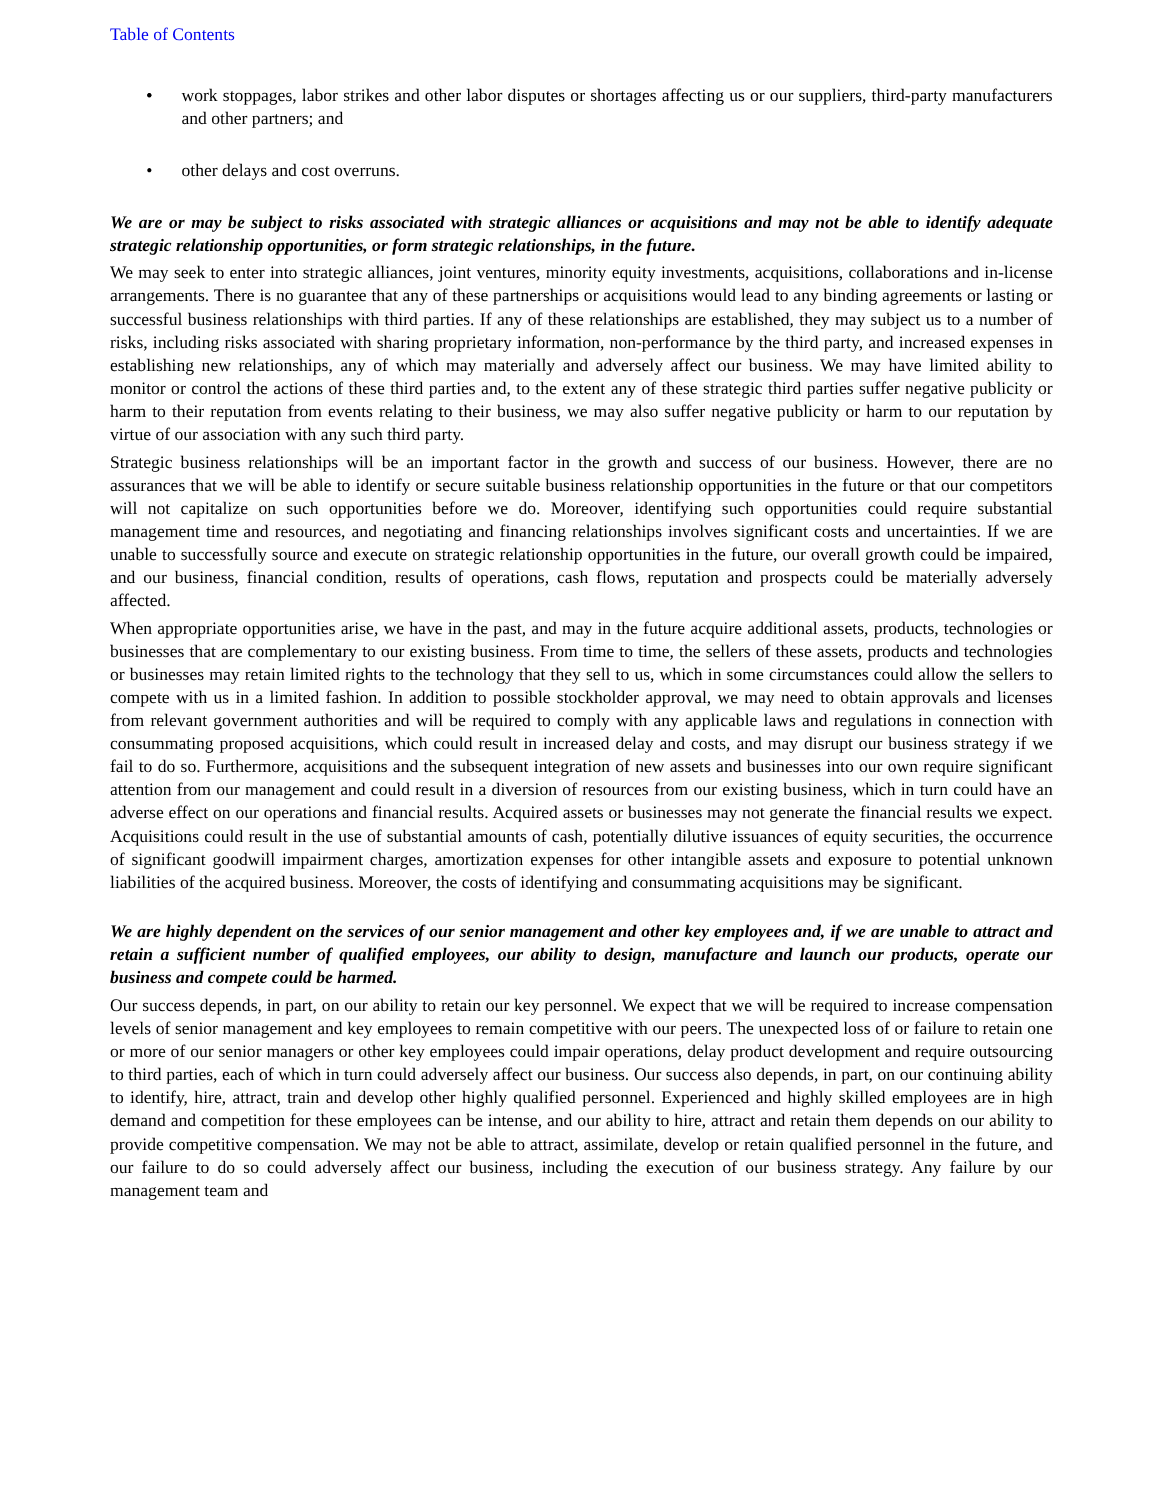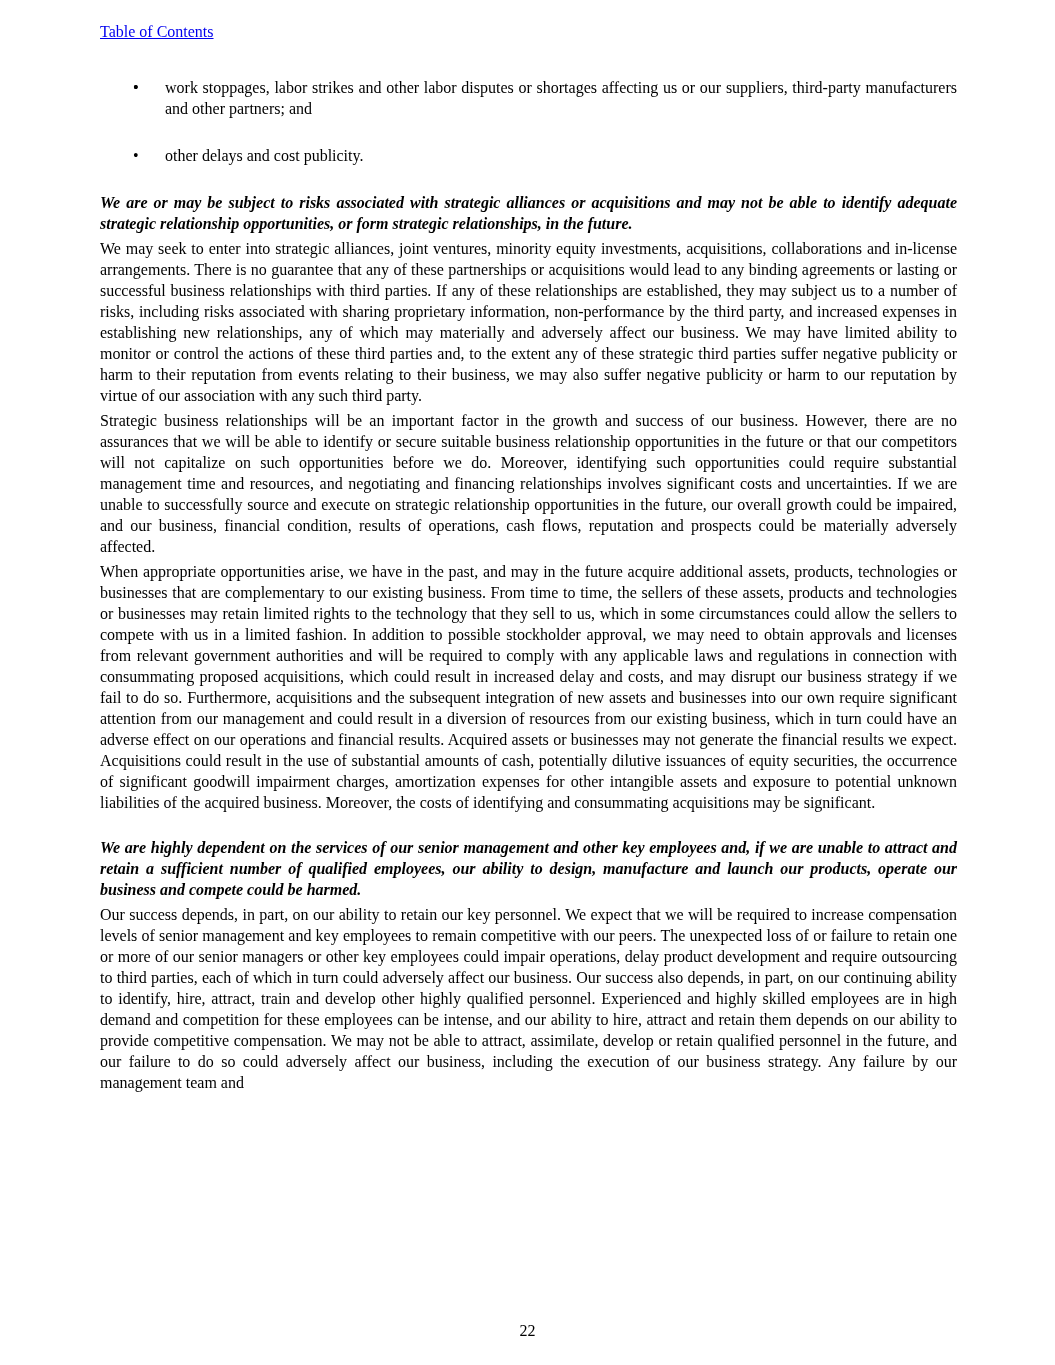--- a/index.html
+++ b/index.html
@@ -17,21 +17,20 @@
     line-height: 21px;
     color: #000000;
     box-sizing: border-box;
     overflow: hidden;
   }
   .content {
     padding: 21px 98px 0 100px;
   }
   .toc-link {
     color: #0000EE;
-    text-decoration: underline;
     cursor: pointer;
     display: inline-block;
   }
   .bullet-list {
     list-style: none;
     margin: 35px 0 0 0;
     padding: 0;
   }
   .bullet-item {
     position: relative;
@@ -72,32 +71,31 @@
     <ul class="bullet-list">
       <li class="bullet-item">
         <span class="bullet-marker">•</span>
       </li>
       <li class="bullet-item">
         <span class="bullet-marker">•</span>
         <span>work stoppages, labor strikes and other labor disputes or shortages affecting us or our suppliers, third-party manufacturers and other partners; and</span>
       </li>
       <li class="bullet-item">
         <span class="bullet-marker">•</span>
-        <span>other delays and cost publicity.</span>
+        <span>other delays and cost overruns.</span>
       </li>
     </ul>
 
     <p class="risk-heading">We are or may be subject to risks associated with strategic alliances or acquisitions and may not be able to identify adequate strategic relationship opportunities, or form strategic relationships, in the future.</p>
 
     <p>We may seek to enter into strategic alliances, joint ventures, minority equity investments, acquisitions, collaborations and in-license arrangements. There is no guarantee that any of these partnerships or acquisitions would lead to any binding agreements or lasting or successful business relationships with third parties. If any of these relationships are established, they may subject us to a number of risks, including risks associated with sharing proprietary information, non-performance by the third party, and increased expenses in establishing new relationships, any of which may materially and adversely affect our business. We may have limited ability to monitor or control the actions of these third parties and, to the extent any of these strategic third parties suffer negative publicity or harm to their reputation from events relating to their business, we may also suffer negative publicity or harm to our reputation by virtue of our association with any such third party.</p>
 
     <p>Strategic business relationships will be an important factor in the growth and success of our business. However, there are no assurances that we will be able to identify or secure suitable business relationship opportunities in the future or that our competitors will not capitalize on such opportunities before we do. Moreover, identifying such opportunities could require substantial management time and resources, and negotiating and financing relationships involves significant costs and uncertainties. If we are unable to successfully source and execute on strategic relationship opportunities in the future, our overall growth could be impaired, and our business, financial condition, results of operations, cash flows, reputation and prospects could be materially adversely affected.</p>
 
     <p>When appropriate opportunities arise, we have in the past, and may in the future acquire additional assets, products, technologies or businesses that are complementary to our existing business. From time to time, the sellers of these assets, products and technologies or businesses may retain limited rights to the technology that they sell to us, which in some circumstances could allow the sellers to compete with us in a limited fashion. In addition to possible stockholder approval, we may need to obtain approvals and licenses from relevant government authorities and will be required to comply with any applicable laws and regulations in connection with consummating proposed acquisitions, which could result in increased delay and costs, and may disrupt our business strategy if we fail to do so. Furthermore, acquisitions and the subsequent integration of new assets and businesses into our own require significant attention from our management and could result in a diversion of resources from our existing business, which in turn could have an adverse effect on our operations and financial results. Acquired assets or businesses may not generate the financial results we expect. Acquisitions could result in the use of substantial amounts of cash, potentially dilutive issuances of equity securities, the occurrence of significant goodwill impairment charges, amortization expenses for other intangible assets and exposure to potential unknown liabilities of the acquired business. Moreover, the costs of identifying and consummating acquisitions may be significant.</p>
 
     <p class="risk-heading">We are highly dependent on the services of our senior management and other key employees and, if we are unable to attract and retain a sufficient number of qualified employees, our ability to design, manufacture and launch our products, operate our business and compete could be harmed.</p>
 
     <p>Our success depends, in part, on our ability to retain our key personnel. We expect that we will be required to increase compensation levels of senior management and key employees to remain competitive with our peers. The unexpected loss of or failure to retain one or more of our senior managers or other key employees could impair operations, delay product development and require outsourcing to third parties, each of which in turn could adversely affect our business. Our success also depends, in part, on our continuing ability to identify, hire, attract, train and develop other highly qualified personnel. Experienced and highly skilled employees are in high demand and competition for these employees can be intense, and our ability to hire, attract and retain them depends on our ability to provide competitive compensation. We may not be able to attract, assimilate, develop or retain qualified personnel in the future, and our failure to do so could adversely affect our business, including the execution of our business strategy. Any failure by our management team and</p>
 
   </div>
 
-  <div class="page-number">22</div>
 </div>
 
 </body></html>

